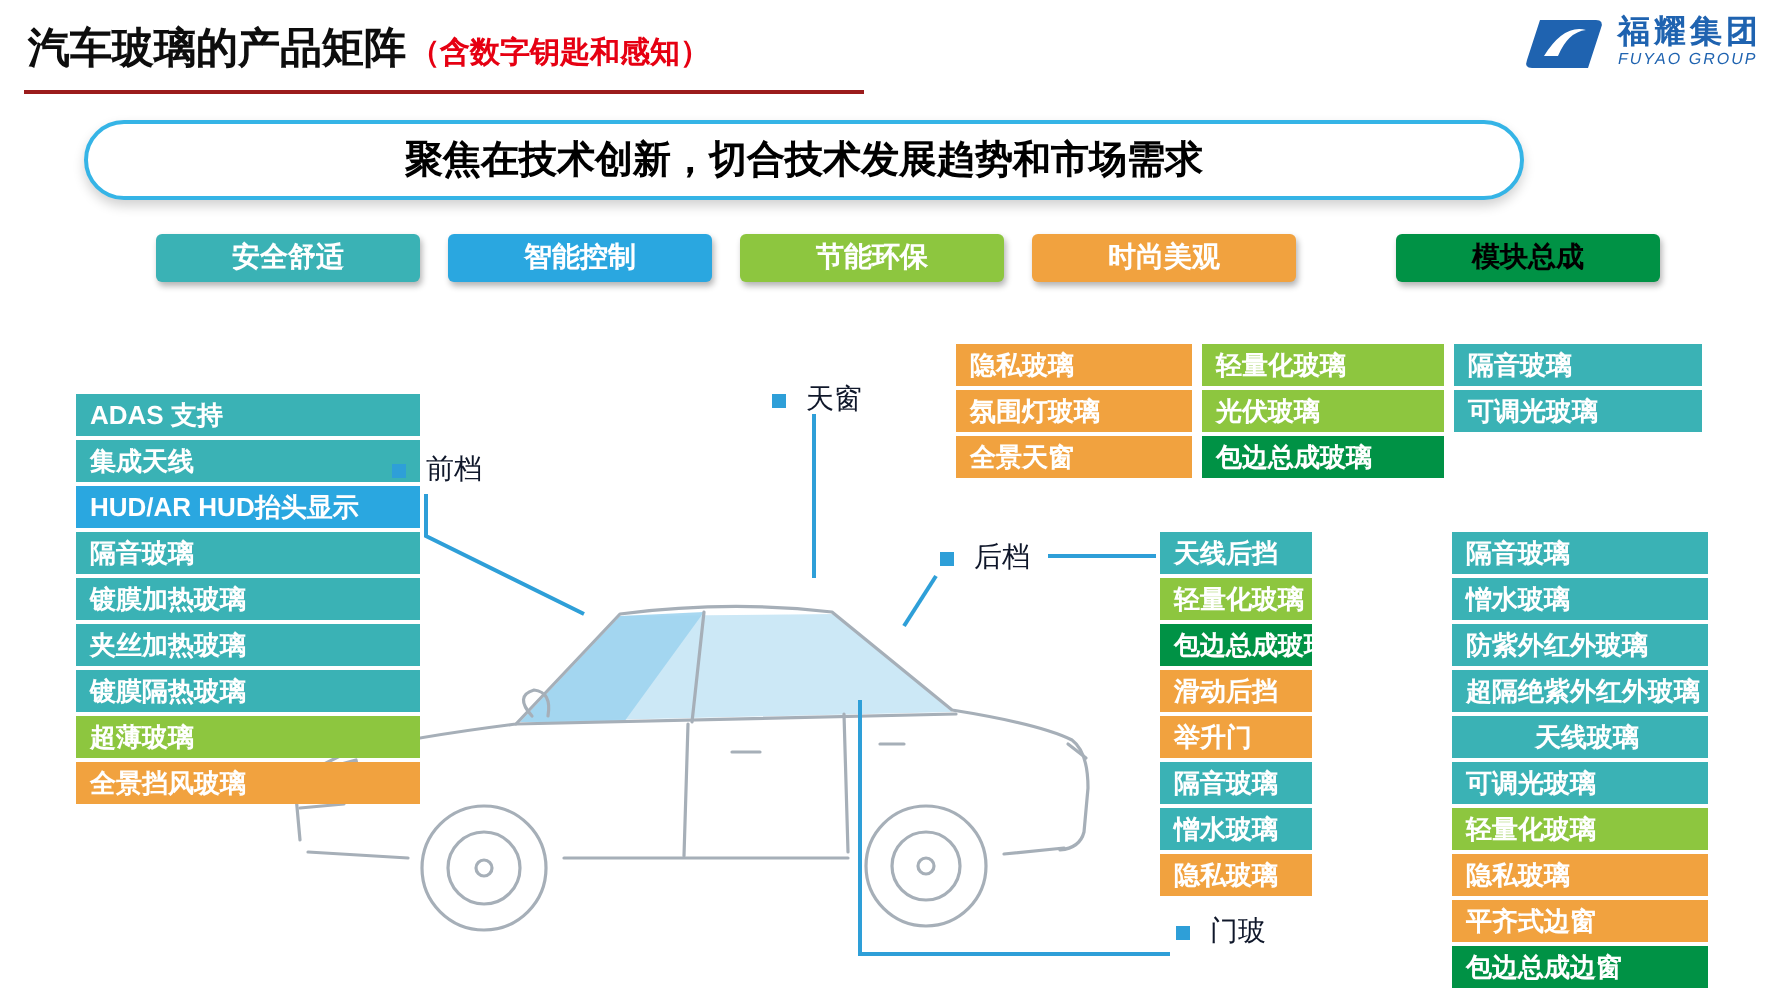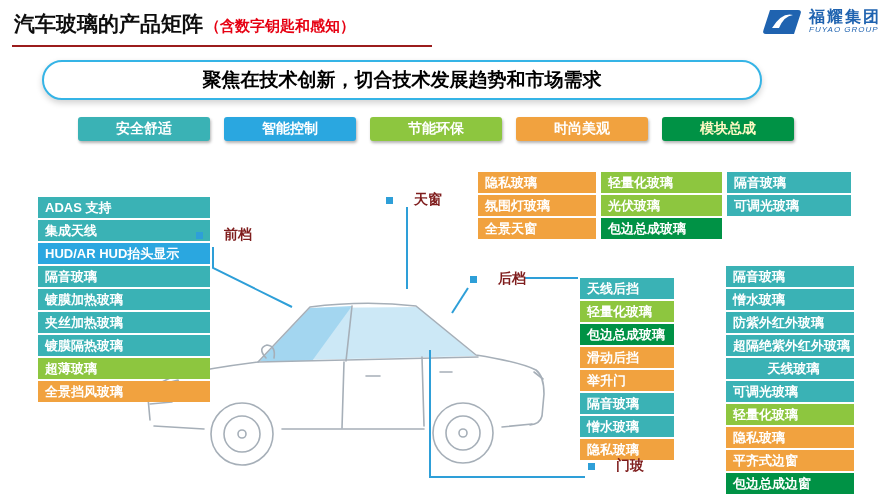--- a/index.html
+++ b/index.html
@@ -16,28 +16,28 @@
   .logo-sub{font-size:8px;font-style:italic;color:#1f63b0;letter-spacing:1px;}
   
   .banner{position:absolute;left:42px;top:60px;width:716px;height:36px;background:#fff;
           border:2px solid #35b4e6;border-radius:24px;display:flex;align-items:center;justify-content:center;
           font-size:19px;font-weight:bold;color:#000;box-shadow:0 3px 6px rgba(0,0,0,.18);}
   
   .cats{position:absolute;left:78px;top:117px;display:flex;gap:14px;}
   .cat{width:132px;height:24px;display:flex;align-items:center;justify-content:center;
        color:#fff;font-weight:bold;font-size:14px;border-radius:3px;
        box-shadow:1px 2px 3px rgba(0,0,0,.3);}
-  .cats .cat:nth-child(5){color:#fef9c3;}
+  .cats .cat:nth-child(5){color:#000000;margin-left:36px;}
   
   .col{position:absolute;display:flex;flex-direction:column;gap:2px;}
   .chip{height:21px;line-height:21px;padding-left:7px;color:#fff;font-weight:bold;font-size:13px;
         white-space:nowrap;overflow:hidden;}
   
-  .part-label{position:absolute;display:flex;align-items:center;gap:21px;
-              font-size:14px;font-weight:bold;color:#7f1d1d;white-space:nowrap;}
+  .part-label{position:absolute;display:flex;align-items:center;gap:10px;
+              font-size:14px;font-weight:normal;color:#0f172a;white-space:nowrap;}
   .bullet{width:7px;height:7px;background:#2e9fd8;display:inline-block;}
   
   .connectors,.car{position:absolute;pointer-events:none;}
 </style>
 </head>
 <body>
 
 <div class="page">
 
   <div class="title-row">
@@ -129,21 +129,21 @@
   <div class="col" style="left:601px;top:172px;width:121px;">
     <div class="chip" style="background-color: rgb(141, 198, 63);">轻量化玻璃</div>
     <div class="chip" style="background-color: rgb(141, 198, 63);">光伏玻璃</div>
     <div class="chip" style="background-color: rgb(0, 146, 69);">包边总成玻璃</div>
   </div>
   <div class="col" style="left:727px;top:172px;width:124px;">
     <div class="chip" style="background-color: rgb(58, 178, 181);">隔音玻璃</div>
     <div class="chip" style="background-color: rgb(58, 178, 181);">可调光玻璃</div>
   </div>
 
-  <div class="col" style="left:580px;top:278px;width:94px;border-radius:23px;">
+  <div class="col" style="left:580px;top:266px;width:76px;border-radius:23px;">
     <div class="chip" style="background-color: rgb(58, 178, 181);">天线后挡</div>
     <div class="chip" style="background-color: rgb(141, 198, 63);">轻量化玻璃</div>
     <div class="chip" style="background-color: rgb(0, 146, 69);">包边总成玻璃</div>
     <div class="chip" style="background-color: rgb(241, 162, 63);">滑动后挡</div>
     <div class="chip" style="background-color: rgb(241, 162, 63);">举升门</div>
     <div class="chip" style="background-color: rgb(58, 178, 181);">隔音玻璃</div>
     <div class="chip" style="background-color: rgb(58, 178, 181);">憎水玻璃</div>
     <div class="chip" style="background-color: rgb(241, 162, 63);">隐私玻璃</div>
   </div>
 

